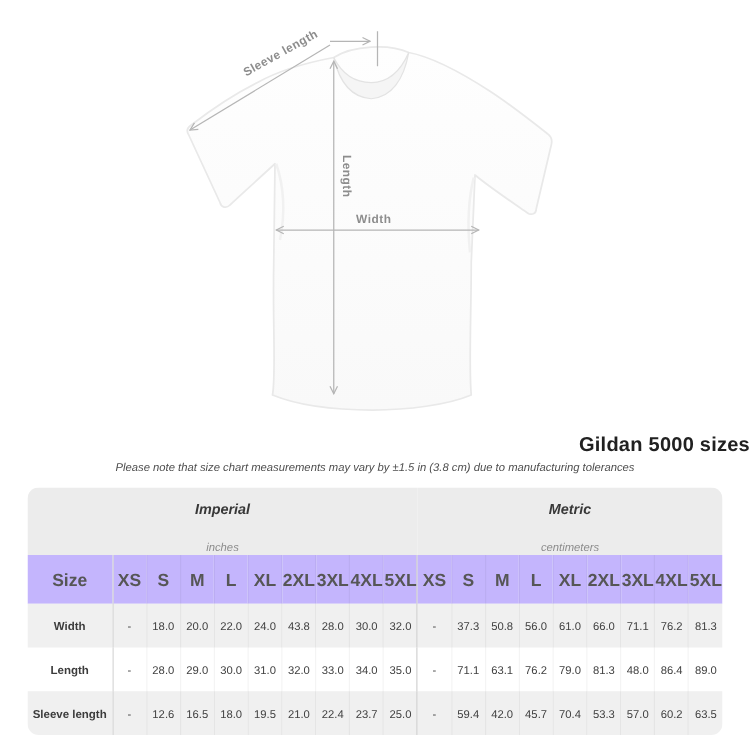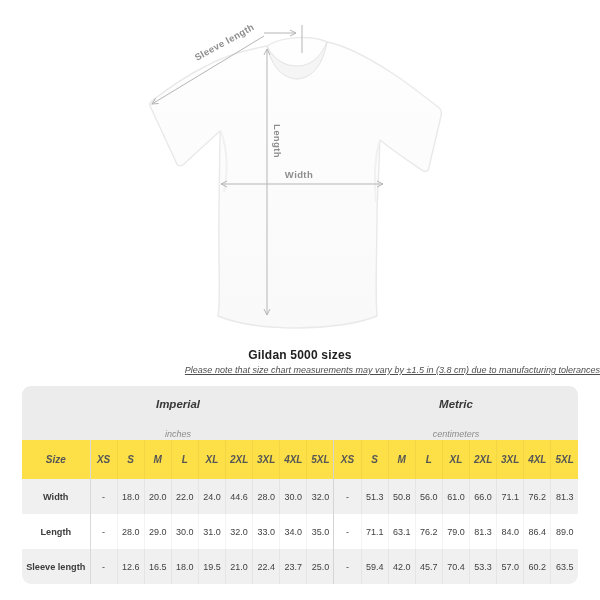--- a/index.html
+++ b/index.html
@@ -4,34 +4,34 @@
 <style>
   html,body{margin:0;padding:0;background:#ffffff;}
   body{width:600px;height:600px;font-family:"Liberation Sans","DejaVu Sans",sans-serif;-webkit-font-smoothing:antialiased;}
   .page{width:600px;height:600px;overflow:hidden;position:relative;background:#fff;}
 
   
   .diagram{display:block;width:600px;height:342px;}
   .diagram text{font-family:"Liberation Sans","DejaVu Sans",sans-serif;font-size:9.5px;font-weight:bold;fill:#8d8d8d;letter-spacing:.4px;}
 
   
-  .title{margin:6px 0 0;text-align:center;font-size:12px;font-weight:bold;color:#212121;letter-spacing:.2px;}
-  .note{margin:3px 0 0;text-align:right;font-style:italic;font-size:9px;color:#4e4e4e;text-decoration:underline;}
+  .title{margin:6px 0 0;text-align:right;font-size:16px;font-weight:bold;color:#212121;letter-spacing:.2px;}
+  .note{margin:3px 0 0;text-align:center;font-style:italic;font-size:9px;color:#4e4e4e;}
 
   
   .tableWrap{margin:11px 22px 0;border-radius:9px;overflow:hidden;}
   table.sizes{width:556px;border-collapse:collapse;table-layout:fixed;}
   col.lab{width:68px;}
   .sizes th,.sizes td{padding:0;text-align:center;font-weight:normal;vertical-align:middle;
       border-right:1px solid rgba(0,0,0,0.045);}
   .sizes tr th:last-child,.sizes tr td:last-child{border-right:none;text-align:center;}
   tr.bandRow th{background:#ececec;border-right:none;height:45px;}
   .gLabel{display:block;font-size:11.5px;font-weight:bold;font-style:italic;color:#383838;line-height:13px;margin-top:12px;}
   .gUnit{display:block;font-size:9px;font-style:italic;font-weight:normal;color:#8c8c8c;line-height:11px;margin-top:18px;}
-  tr.sizeRow th{height:39px;font-size:10px;font-weight:bold;color:#565656;background:#fde047;font-style:italic;}
+  tr.sizeRow th{height:39px;font-size:14px;font-weight:bold;color:#565656;background:#c4b5fd;}
   tr.dataRow td{height:35px;font-size:9px;color:#414141;}
   tr.dataRow th.rowlab{font-size:9.2px;font-weight:bold;color:#3c3c3c;}
   tr.stripe td,tr.stripe th{background:#f0f0f0;}
   .labCol{border-right:1px solid #d9d9d9 !important;}
   .groupDiv{border-right:1px solid #d4d4d4 !important;}
 </style>
 </head>
 <body>
 
 <div class="page">
@@ -134,26 +134,26 @@
           </tr>
       </thead>
       <tbody id="table-body">
           <tr class="dataRow stripe">
             <th class="rowlab labCol">Width</th>
             <td>-</td>
             <td>18.0</td>
             <td>20.0</td>
             <td>22.0</td>
             <td>24.0</td>
-            <td>44.6</td>
+            <td>43.8</td>
             <td>28.0</td>
             <td>30.0</td>
             <td class="groupDiv">32.0</td>
             <td>-</td>
-            <td>51.3</td>
+            <td>37.3</td>
             <td>50.8</td>
             <td>56.0</td>
             <td>61.0</td>
             <td>66.0</td>
             <td>71.1</td>
             <td>76.2</td>
             <td>81.3</td>
           </tr>
           <tr class="dataRow">
             <th class="rowlab labCol">Length</th>
@@ -165,21 +165,21 @@
             <td>32.0</td>
             <td>33.0</td>
             <td>34.0</td>
             <td class="groupDiv">35.0</td>
             <td>-</td>
             <td>71.1</td>
             <td>63.1</td>
             <td>76.2</td>
             <td>79.0</td>
             <td>81.3</td>
-            <td>84.0</td>
+            <td>48.0</td>
             <td>86.4</td>
             <td>89.0</td>
           </tr>
           <tr class="dataRow stripe">
             <th class="rowlab labCol">Sleeve length</th>
             <td>-</td>
             <td>12.6</td>
             <td>16.5</td>
             <td>18.0</td>
             <td>19.5</td>

